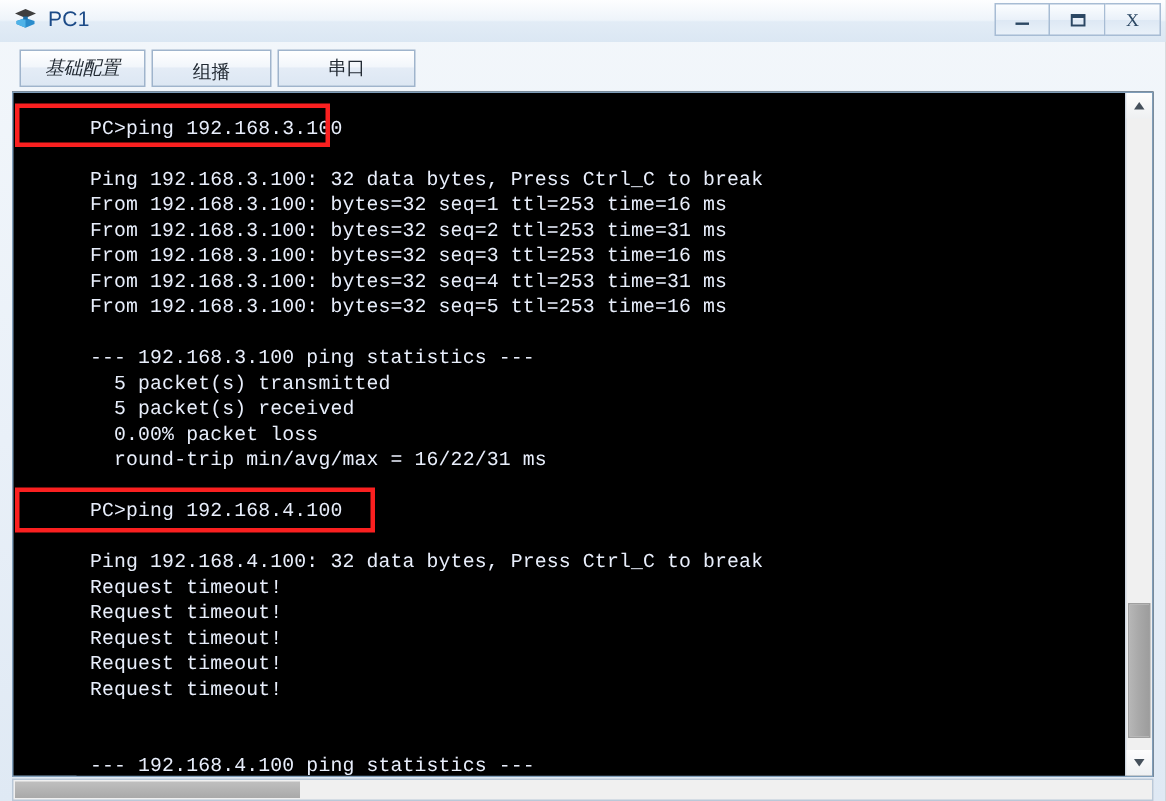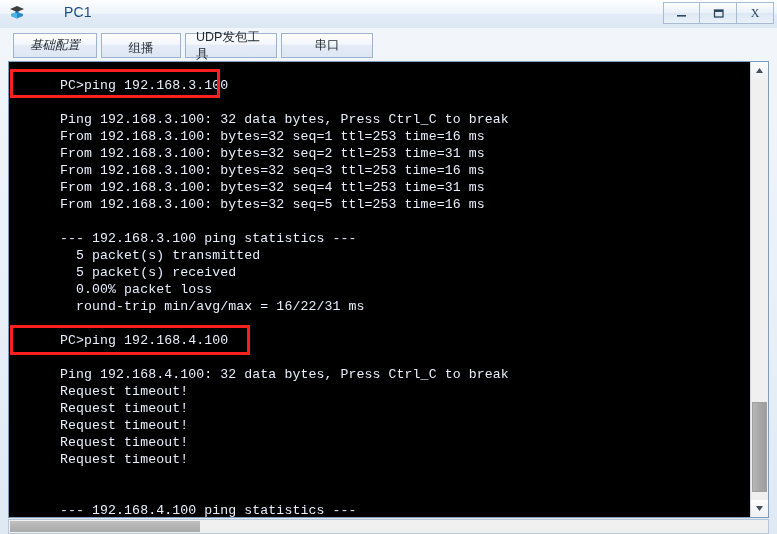--- a/index.html
+++ b/index.html
@@ -41,21 +41,20 @@
   }
   #app-icon {
     width: 18px; height: 18px;
     position: relative;
   }
   #title-text {
     font-size: 14px;
     color: #1b4a87;
     font-family: "Liberation Sans", sans-serif;
     letter-spacing: 0.2px;
-    margin-left: 32px;
   }
   #win-buttons {
     position: absolute;
     right: 3px; top: 2px;
     display: flex;
     gap: 0px;
   }
   .win-btn {
     width: 37px;
     height: 22px;
@@ -242,23 +241,20 @@
   </div>
 
   <div id="tabstrip">
     <div id="tabs">
       <div class="tab tab-w1">
         <span>基础配置</span>
       </div>
       <div class="tab tab-w3">
         <span>组播</span>
       </div>
-      <div class="tab tab-w4">
-        <span>UDP发包工具</span>
-      </div>
       <div class="tab tab-w5">
         <span>串口</span>
       </div>
     </div>
   </div>
 
   <div id="term-frame">
     <div id="term-inner">
       <pre id="term-text">PC&gt;ping 192.168.3.100
 

